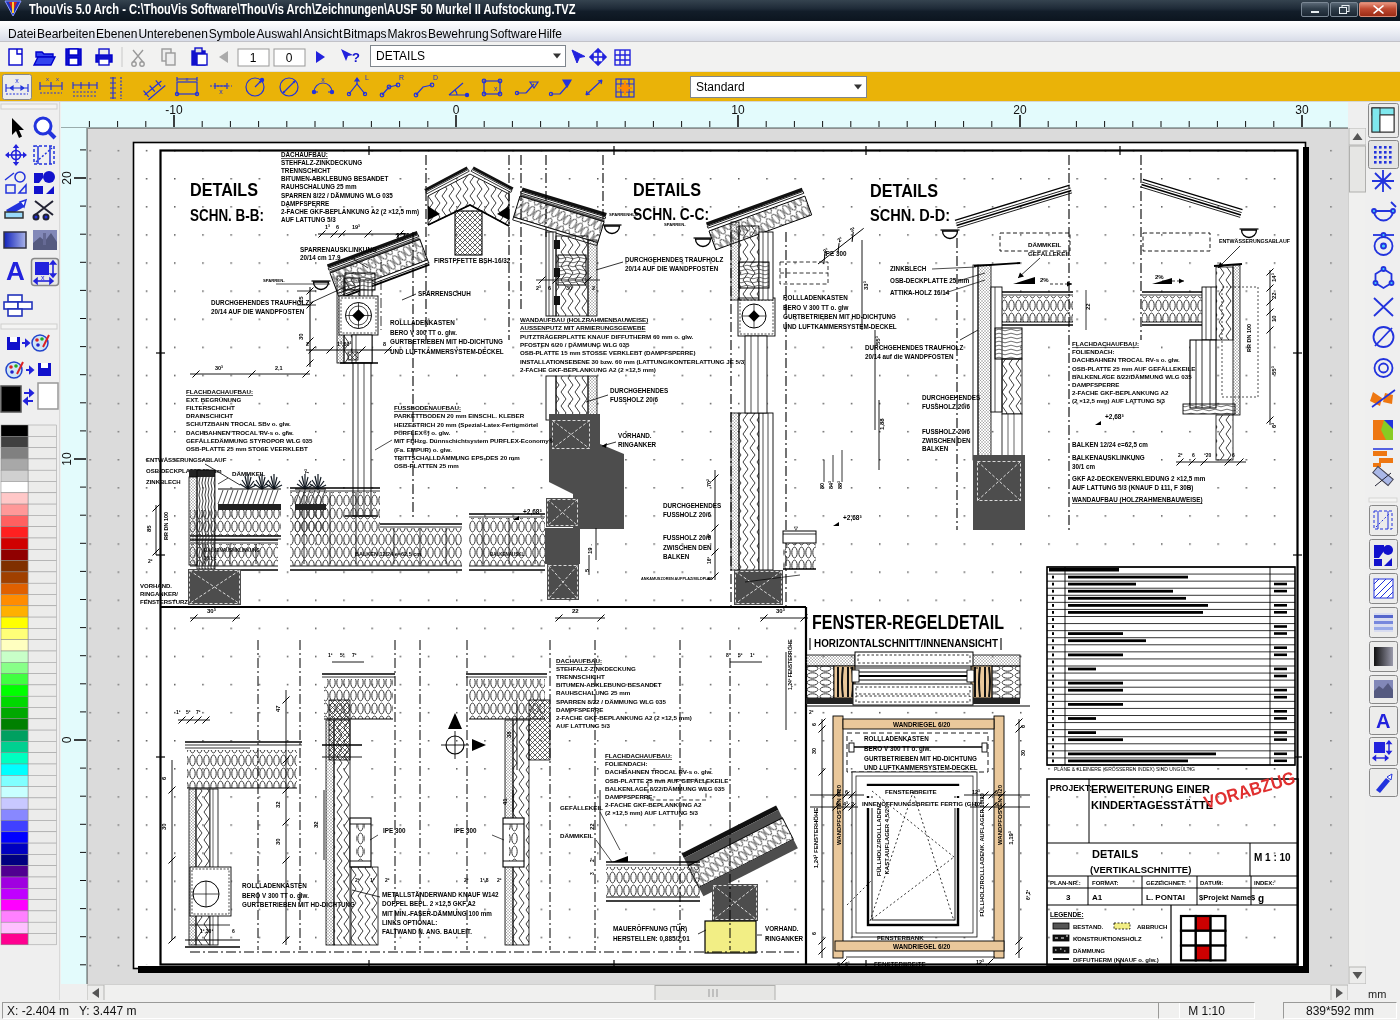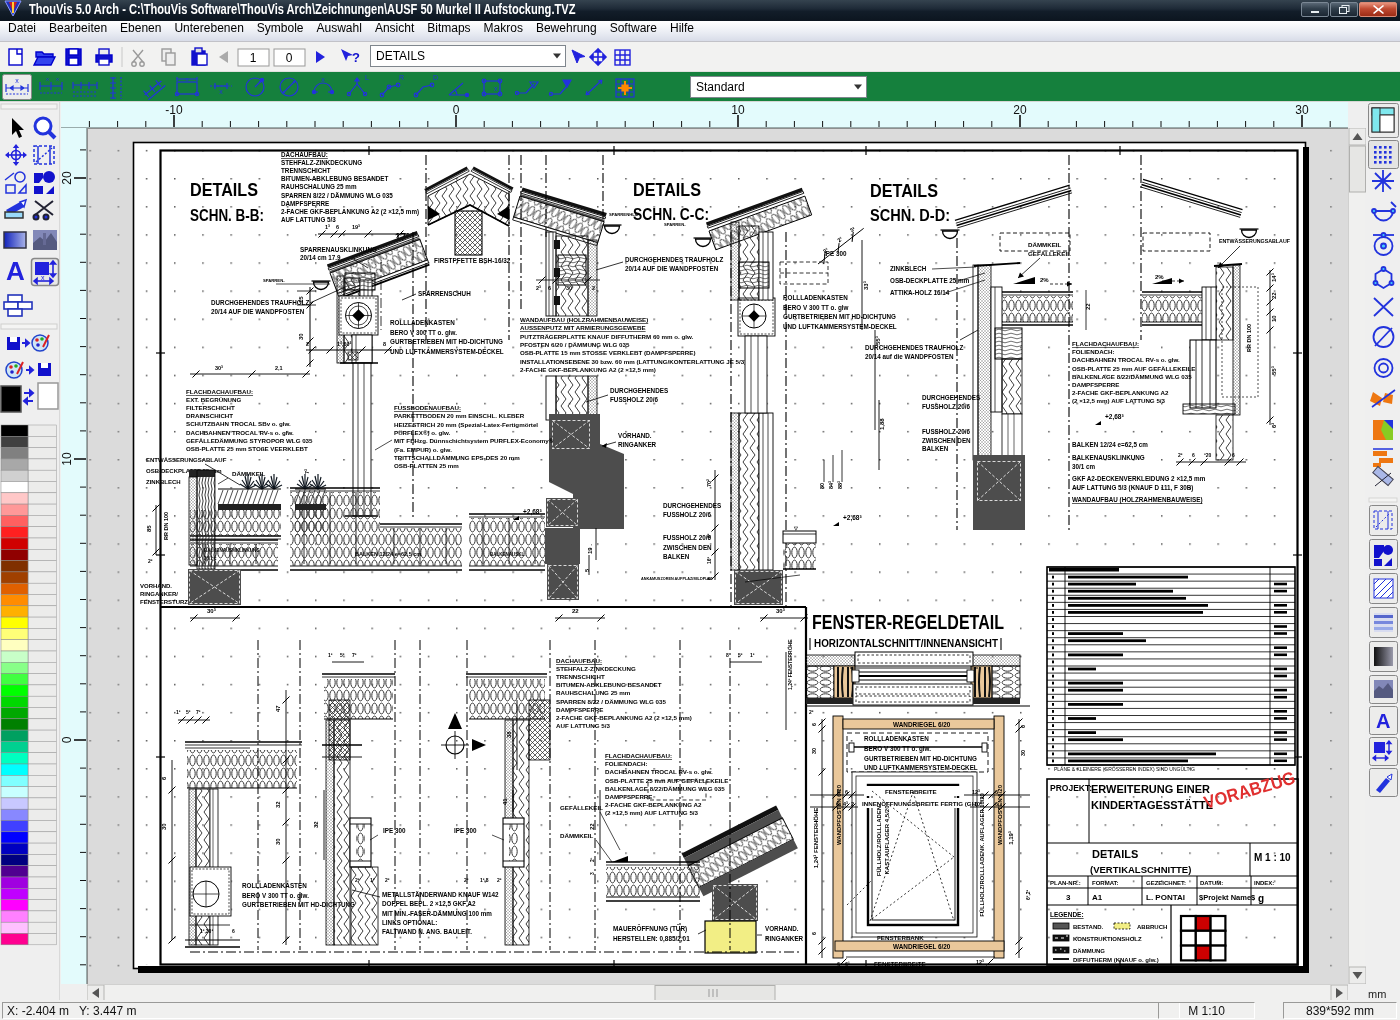--- a/index.html
+++ b/index.html
@@ -1,23 +1,23 @@
 <!DOCTYPE html>
 <html><head><meta charset="utf-8"><style>
 *{margin:0;padding:0;box-sizing:border-box}
 body{width:1400px;height:1020px;font-family:"Liberation Sans",sans-serif;overflow:hidden;background:#efefef;position:relative}
 #titlebar{position:absolute;left:0;top:0;width:1400px;height:21px;background:linear-gradient(#35434f 0%,#1f2b38 40%,#121d29 55%,#0c151f 100%);color:#fff;display:flex;}
 #titlebar .ttxt{font-size:15px;font-weight:bold;margin-left:7px;white-space:nowrap;transform:scaleX(.74);transform-origin:0 50%}
 #winbtns{position:absolute;right:3px;top:2px;display:flex;gap:1px}
 .wbtn{width:28px;height:15px;border-radius:2px;border:1px solid #7a8794;background:linear-gradient(#5a6876,#2f3d4a 45%,#1c2733);display:flex;align-items:center;justify-content:center;color:#dfe5ea;font-size:9px}
 .wbtn.close{width:38px;background:linear-gradient(#e8927c,#c04a31 45%,#9c2c16);border-color:#d98a75}
-#menubar{position:absolute;left:0;top:21px;width:1400px;height:21px;background:linear-gradient(#ffffff,#e9ecf3 60%,#d8dce8);border-bottom:1px solid #c2c2c8;display:flex;align-items:flex-start;font-size:12px;color:#000}
-#menubar span{margin-left:13px}
+#menubar{position:absolute;left:0;top:21px;width:1400px;height:21px;background:linear-gradient(#ffffff,#e9ecf3 60%,#d8dce8);border-bottom:1px solid #c2c2c8;display:flex;align-items:flex-end;font-size:12px;color:#000}
+#menubar span{margin-left:1px}
 #tb1{position:absolute;left:0;top:42px;width:1400px;height:30px;background:#f2f2f1;border-bottom:1px solid #e0e0de}
-#tb2{position:absolute;left:0;top:72px;width:1400px;height:30px;background:#15803d;border-bottom:1px solid #d6d6d4}
+#tb2{position:absolute;left:0;top:72px;width:1400px;height:30px;background:#eab308;border-bottom:1px solid #d6d6d4}
 #leftpanel{position:absolute;left:0;top:102px;width:60px;height:898px;background:#efefef;border-right:1px solid #d9d9d9}
 #rightpanel{position:absolute;left:1366px;top:102px;width:34px;height:898px;background:#efefef}
 #hruler{position:absolute;left:61px;top:102px;width:1287px;height:26px;background:#e3fbfc;border-bottom:1px solid #9aacac}
 #vruler{position:absolute;left:61px;top:128px;width:26px;height:856px;background:#e3fbfc;border-right:1px solid #9aacac}
 #canvas{position:absolute;left:87px;top:128px;width:1261px;height:856px;background:#dbdbdb;overflow:hidden}
 #vscroll{position:absolute;left:1348px;top:128px;width:17px;height:856px;background:#f0f0ef;border-left:1px solid #d0d0cf}
 #hscroll{position:absolute;left:87px;top:984px;width:1261px;height:16px;background:#f0f0ef;border-top:1px solid #d0d0cf}
 #statusbar{position:absolute;left:0;top:1000px;width:1400px;height:20px;background:#f0f0ef;font-size:12px;color:#111}
 .spanel{position:absolute;top:2px;height:17px;border:1px solid;border-color:#9a9a98 #fff #fff #9a9a98;display:flex;align-items:center;justify-content:center}
 .combo{position:absolute;background:#fff;border:1px solid #7f868d;font-size:12px;display:flex;align-items:center;padding-left:5px}

